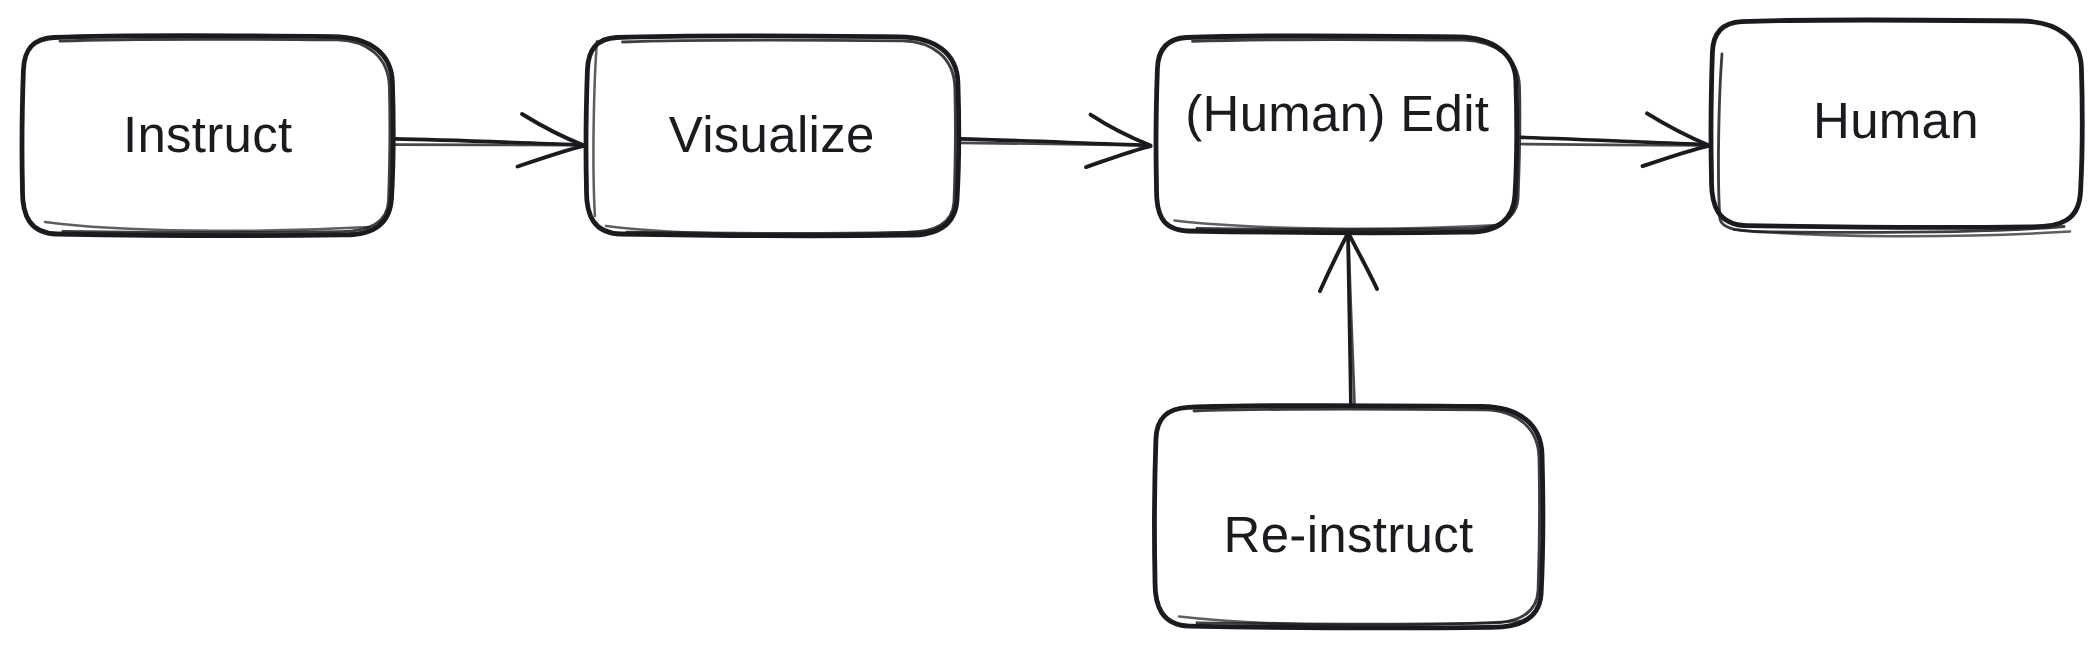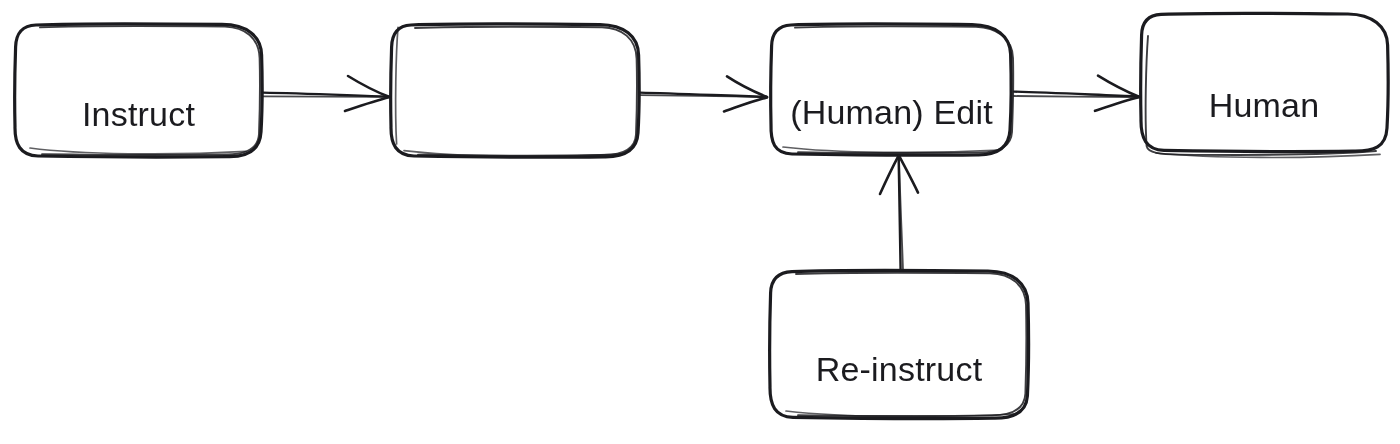--- a/index.html
+++ b/index.html
@@ -35,21 +35,20 @@
     justify-content: center;
     text-align: center;
     color: #1b1b1f;
     font-family: "Liberation Sans", sans-serif;
     font-size: 34px;
     font-weight: 400;
     letter-spacing: 0.2px;
     line-height: 1.1;
     white-space: nowrap;
     user-select: none;
-    margin-top: 24px;
   }
   .node-hit {
     position: absolute;
     background: transparent;
   }
 </style>
 </head>
 <body>
 
 <div id="canvas">
@@ -193,26 +192,27 @@
         <path stroke-width="1.8" opacity="0.8" d="M 903 270 C 902 238, 900 196, 899 156.4"></path>
         <path stroke-width="2.6" d="M 880 194 C 885.4 182, 892.6 167, 898.6 155.6"></path>
         <path stroke-width="2.6" d="M 918 192.6 C 912.6 181, 904.6 166.4, 899 155.6"></path>
       </g>
 
     </g>
   </svg>
 
   <div class="node-label" style="left:15px; top:24px; width:247px; height:133px;">Instruct</div>
 
-
-  <div class="node-label" style="left:770px; top:24px; width:243px; height:130px;text-align:center;">(Human) Edit</div>
+  <div class="node-label" style="left:390px; top:24px; width:249px; height:133px;">Visualize</div>
+
+  <div class="node-label" style="left:770px; top:12px; width:243px; height:130px;text-align:center;">(Human) Edit</div>
 
   <div class="node-label" style="left:1140px; top:13px; width:248px; height:138px;">Human</div>
 
-  <div class="node-label" style="left:770px; top:272px; width:258px; height:148px;">Re-instruct</div>
+  <div class="node-label" style="left:770px; top:284px; width:258px; height:148px;">Re-instruct</div>
 
   <div class="node-hit" style="left:15px; top:24px; width:247px; height:133px;"></div>
   <div class="node-hit" style="left:390px; top:24px; width:249px; height:133px;"></div>
   <div class="node-hit" style="left:770px; top:24px; width:243px; height:131px;"></div>
   <div class="node-hit" style="left:1140px; top:13px; width:248px; height:138px;"></div>
   <div class="node-hit" style="left:770px; top:270px; width:258px; height:148px;"></div>
 
 </div>
 
 </body></html>

